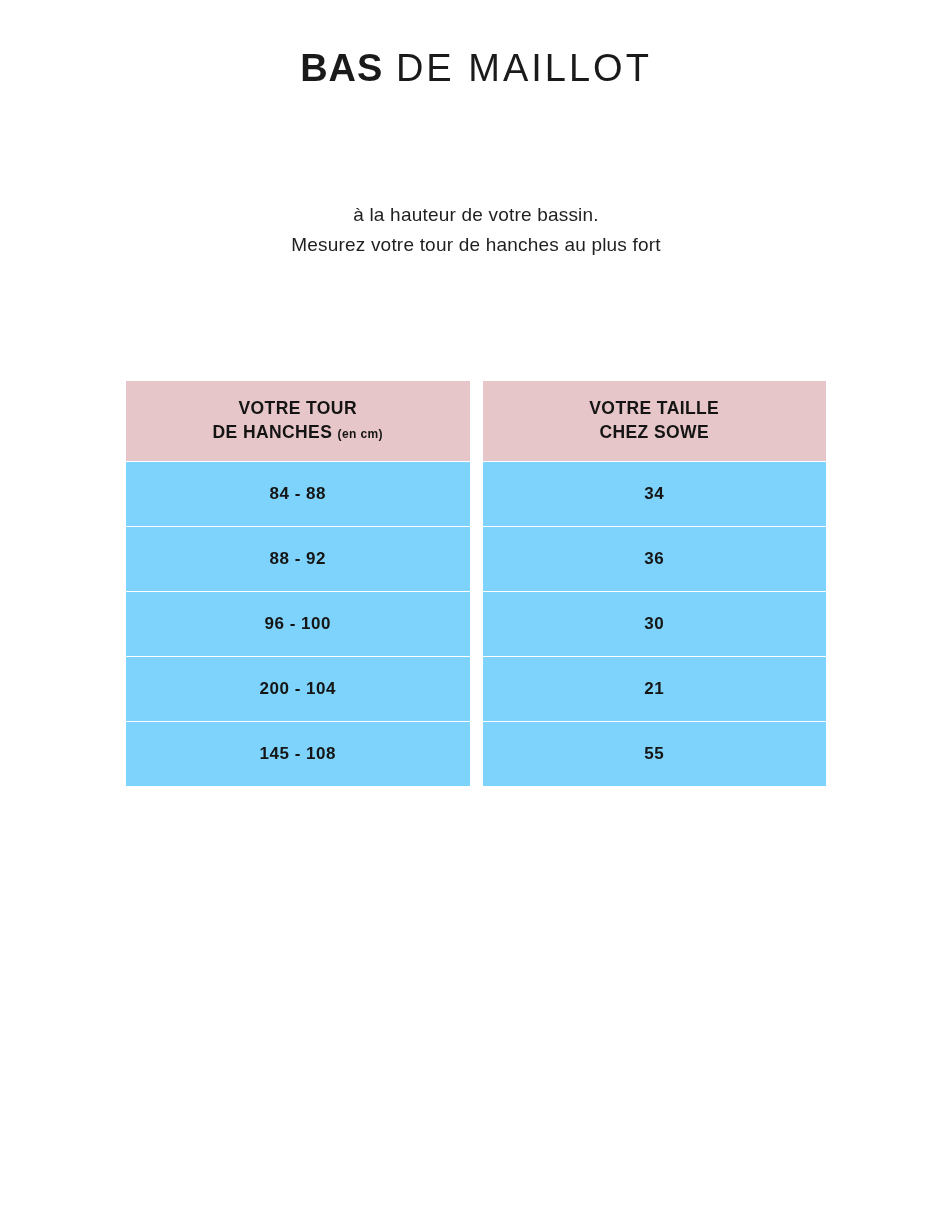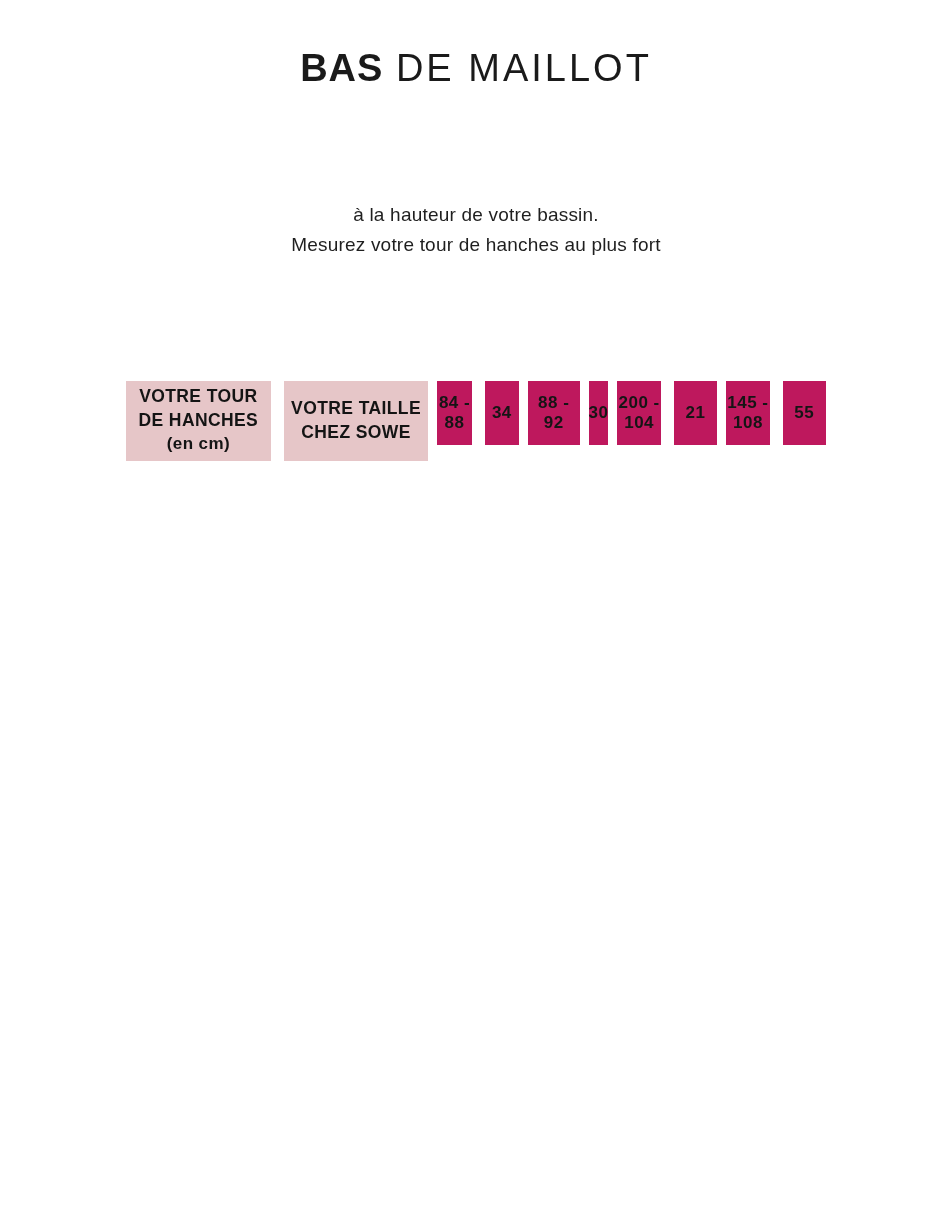--- a/index.html
+++ b/index.html
@@ -56,22 +56,22 @@
     color: #1f1f1f;
     letter-spacing: 0.2px;
   }
   .intro div { white-space: nowrap; }
 
   
   .table {
     margin-top: 120px;
     width: 700px;
     display: flex;
-    flex-direction: row;
-    gap: 9px;
+    flex-direction: column;
+    gap: 1px;
   }
   .row {
     display: flex;
     gap: 13px;
   }
   .cell {
     flex: 1 1 0;
     display: flex;
     align-items: center;
     justify-content: center;
@@ -86,24 +86,24 @@
     line-height: 1.35;
     letter-spacing: 0.4px;
     color: #141414;
     flex-direction: column;
   }
   .header-row .cell .sub {
     font-weight: 700;
   }
   .header-row .cell .unit {
     font-weight: 700;
-    font-size: 17px;
+    font-size: 12px;
   }
   .data-row .cell {
-    background: #be185d;
+    background: #7dd3fc;
     height: 64px;
     font-weight: 700;
     font-size: 17px;
     letter-spacing: 0.5px;
     color: #151515;
   }
 </style>
 </head>
 <body>
 
@@ -134,24 +134,26 @@
       </div>
     </div>
 
     <div class="row data-row">
       <div class="cell">84 - 88</div>
       <div class="cell">34</div>
     </div>
 
     <div class="row data-row">
       <div class="cell">88 - 92</div>
+      <div class="cell">36</div>
     </div>
 
 
     <div class="row data-row">
+      <div class="cell">96 - 100</div>
       <div class="cell">30</div>
     </div>
 
     <div class="row data-row">
       <div class="cell">200 - 104</div>
       <div class="cell">21</div>
     </div>
 
     <div class="row data-row">
       <div class="cell">145 - 108</div>

